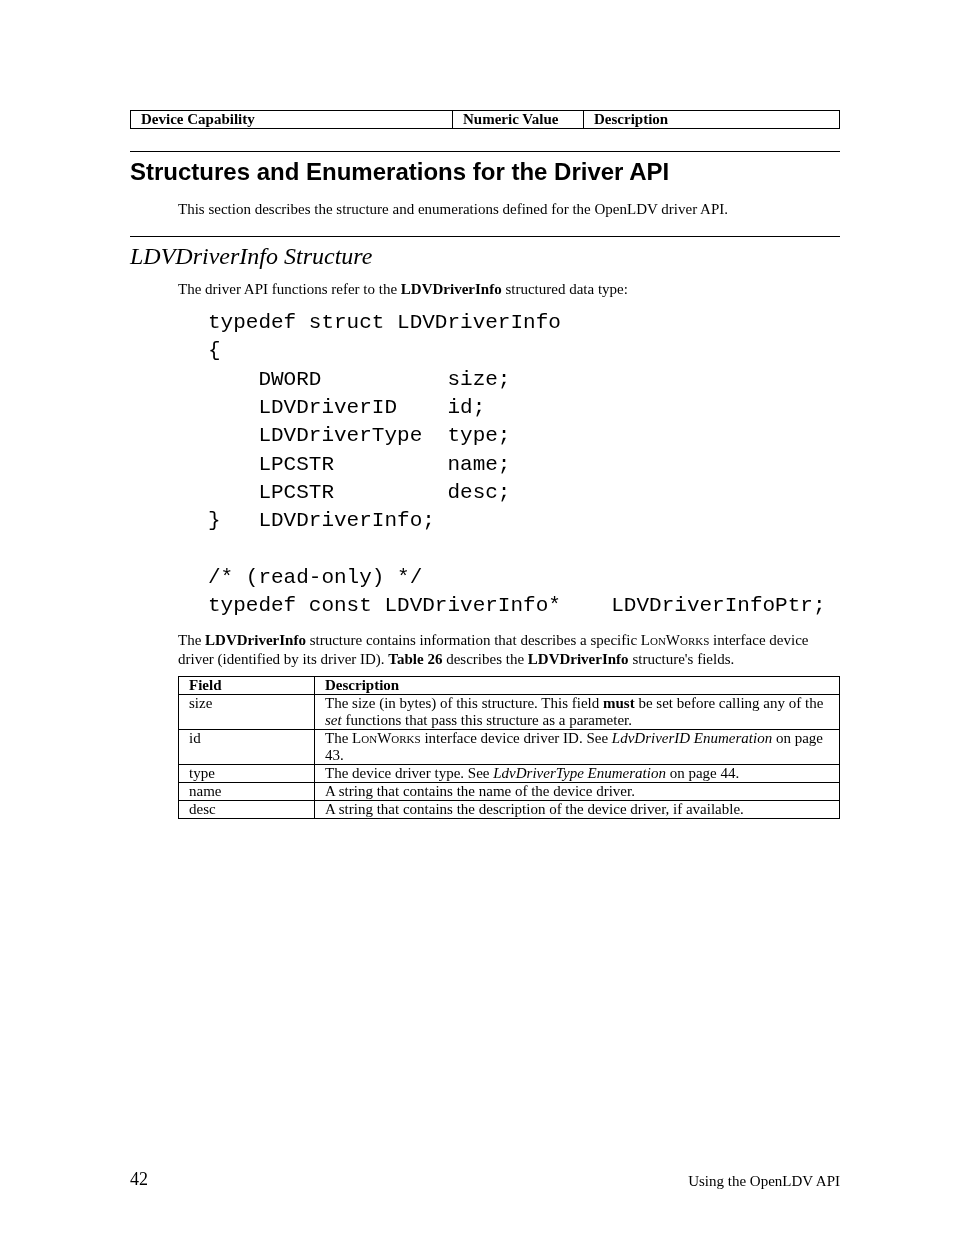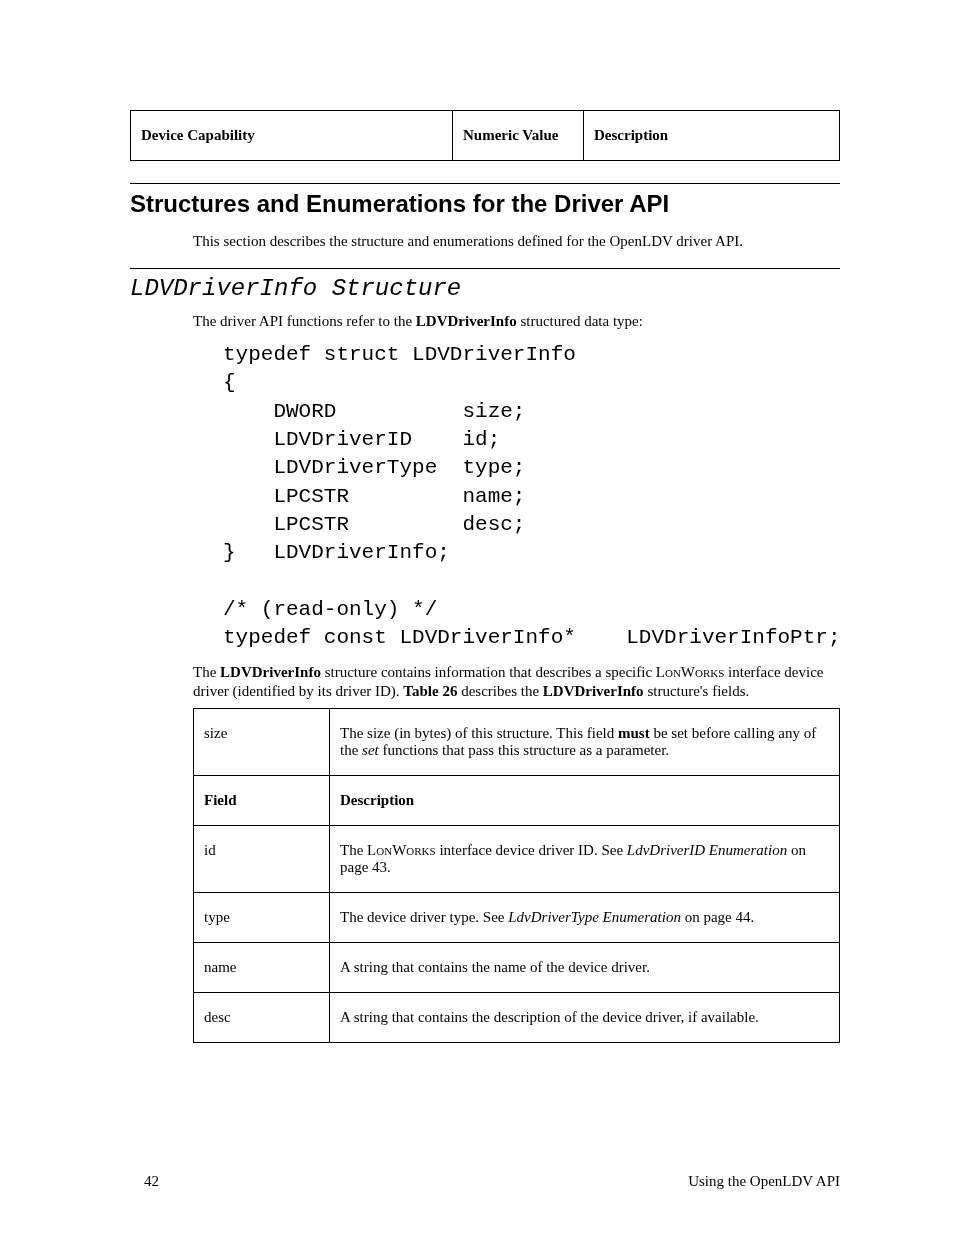--- a/index.html
+++ b/index.html
@@ -21,47 +21,47 @@
     top: 110px;
   }
   table.t1, table.t2 {
     border-collapse: collapse;
     width: 100%;
     font-size: 15px;
   }
   table.t1 td, table.t1 th,
   table.t2 td, table.t2 th {
     border: 1px solid #000;
-    padding: 16px 10px;
+    padding: 0 10px;
     vertical-align: top;
     text-align: left;
   }
   table.t1 th, table.t2 th {
     font-weight: bold;
   }
   .rule {
     border: none;
     border-top: 1.5px solid #000;
     margin: 0;
   }
   h2.sec {
     font-family: Arial, Helvetica, sans-serif;
     font-weight: bold;
     font-size: 24px;
     margin: 6px 0 14px 0;
   }
   h2.sub {
-    font-family: Liberation Mono, monospace;
+    font-family: Liberation Serif, serif;
     font-style: italic;
     font-weight: normal;
     font-size: 24px;
     margin: 6px 0 10px 0;
   }
   .indent {
-    margin-left: 63px;
+    margin-left: 48px;
   }
   .para {
     margin: 6px 0 6px 0;
     line-height: 1.3;
   }
   pre.code {
     font-family: "Courier New", Courier, monospace;
     font-size: 21px;
     white-space: pre;
     margin: 10px 0 10px 30px;
@@ -69,23 +69,23 @@
   }
   .smallcaps {
     font-variant: small-caps;
   }
   .caption {
     text-align: center;
     margin: 8px 0 6px 0;
   }
   .footer-left {
     position: absolute;
-    left: 144px;
+    left: 130px;
     bottom: 45px;
-    font-size: 15px;
+    font-size: 18px;
   }
   .footer-right {
     position: absolute;
     right: 114px;
     bottom: 45px;
     font-size: 15px;
   }
   .b { font-weight: bold; }
   .i { font-style: italic; }
 </style>
@@ -133,28 +133,28 @@
 typedef const LDVDriverInfo*    LDVDriverInfoPtr;</pre>
 
     <p class="para">
       <span>The </span><span class="b">LDVDriverInfo</span><span> structure contains information that describes a specific </span><span class="smallcaps">LonWorks</span><span> interface device driver (identified by its driver ID).  </span><span class="b">Table 26</span><span> describes the </span><span class="b">LDVDriverInfo</span><span> structure's fields.</span>
     </p>
 
 
     <table class="t2">
       <tbody>
           <tr>
+        <th style="width:115px">Field</th>
+        <th>Description</th>
+      </tr>
+      <tr>
         <td>size</td>
         <td>
           <span>The size (in bytes) of this structure.  This field </span><span class="b">must</span><span> be set before calling any of the </span><span class="i">set</span><span> functions that pass this structure as a parameter.</span>
         </td>
-      </tr>
-      <tr>
-        <th style="width:115px">Field</th>
-        <th>Description</th>
       </tr>
       <tr>
         <td>id</td>
         <td>
           <span>The </span><span class="smallcaps">LonWorks</span><span> interface device driver ID.  See </span><span class="i">LdvDriverID Enumeration</span><span> on page 43.</span>
         </td>
       </tr>
       <tr>
         <td>type</td>
         <td>

